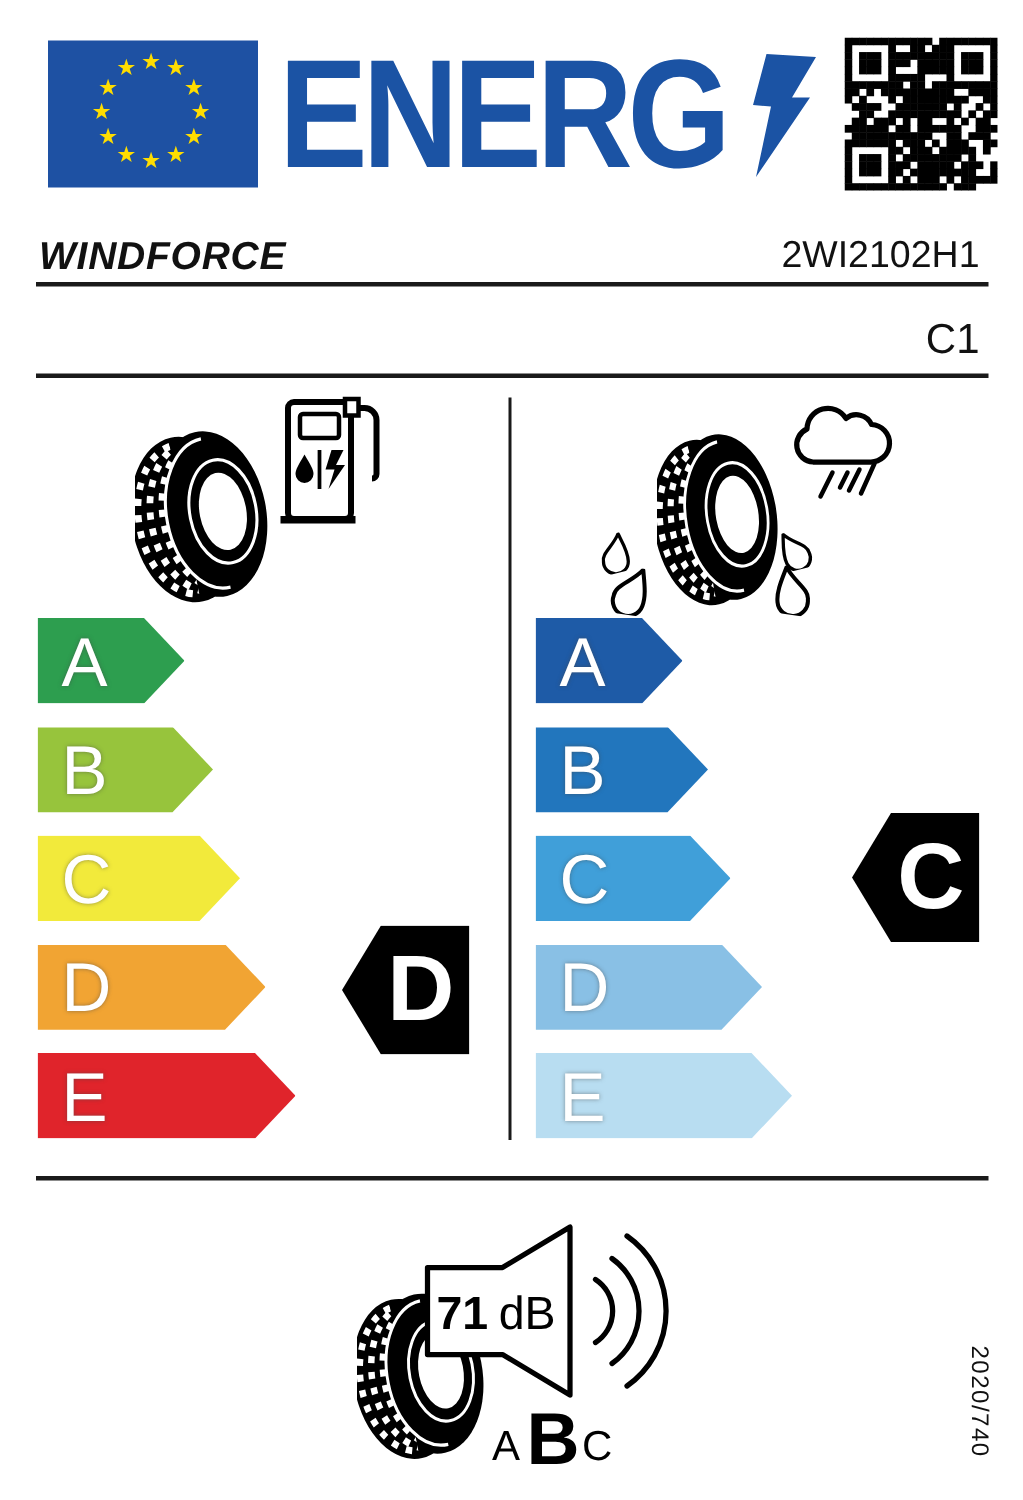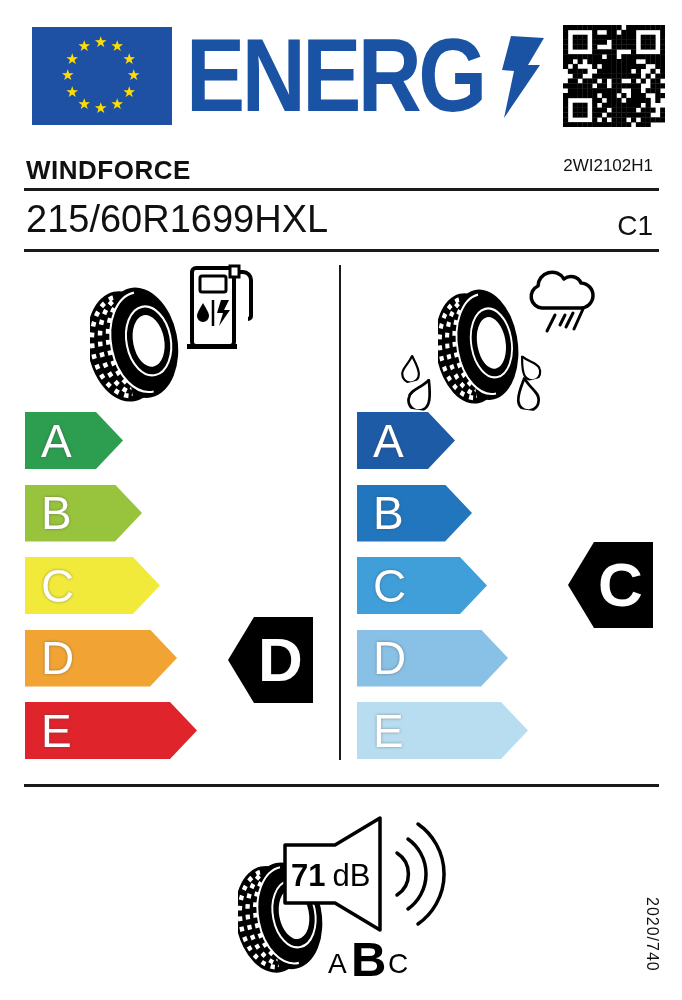--- a/index.html
+++ b/index.html
@@ -9,22 +9,22 @@
 
   
   .eu-flag{position:absolute;left:32px;top:27px;width:140px;height:98px;}
   .star{position:absolute;font-size:15px;line-height:1;}
   .energ{position:absolute;left:186px;top:24px;font-size:103px;font-weight:bold;
          letter-spacing:-4px;line-height:1.0;transform:scaleX(.86);transform-origin:0 0;}
   .bolt{position:absolute;left:498px;top:36px;}
   .qr{position:absolute;left:563px;top:25px;}
 
   
-  .brand{position:absolute;left:26px;top:155px;font-size:26px;font-weight:bold;letter-spacing:.5px;}
-  .model{position:absolute;right:29px;top:156px;font-size:17px;}
+  .brand{position:absolute;left:26px;top:155px;font-size:26px;font-weight:bold;letter-spacing:.5px;font-style:italic;}
+  .model{position:absolute;right:29px;top:156px;font-size:25px;}
   .size{position:absolute;left:26px;top:198px;font-size:38px;}
   .tclass{position:absolute;right:29px;top:210px;font-size:28px;}
   .hline{position:absolute;left:24px;width:635px;height:3px;background:#1a1a1a;}
   .vline{position:absolute;left:339px;top:265px;width:2px;height:495px;background:#1a1a1a;}
 
   
   .scale-col{position:absolute;}
   .arrow{height:57px;margin-bottom:15.5px;display:flex;align-items:center;
          clip-path:polygon(0 0,calc(100% - 27px) 0,100% 50%,calc(100% - 27px) 100%,0 100%);}
   .arrow .letter{color:#fff;font-size:46px;line-height:1;padding-left:16px;font-weight:400;
@@ -396,21 +396,20 @@
       <rect x="58.29" y="97.14" width="5.16" height="5.16" fill="#000"></rect>
       <rect x="63.14" y="97.14" width="5.16" height="5.16" fill="#000"></rect>
       <rect x="72.86" y="97.14" width="5.16" height="5.16" fill="#000"></rect>
       <rect x="77.71" y="97.14" width="5.16" height="5.16" fill="#000"></rect>
       <rect x="82.57" y="97.14" width="5.16" height="5.16" fill="#000"></rect>
     </svg>
 
   <div class="brand">WINDFORCE</div>
   <div class="model">2WI2102H1</div>
   <div class="hline" style="top:188px"></div>
-  <div class="size">215/60R1699HXL</div>
   <div class="tclass">C1</div>
   <div class="hline" style="top:249px"></div>
 
   <svg class="abs" style="left:80px;top:258px" width="185" height="152" viewBox="0 0 185 152">
     <use href="#tyre" x="10" y="25" width="90" height="122"></use>
     <g>
       <rect x="107" y="86" width="50" height="5" fill="#000"></rect>
       <rect x="112" y="10" width="42" height="78" rx="4" fill="#fff" stroke="#000" stroke-width="4"></rect>
       <rect x="120" y="18" width="26" height="16" rx="2" fill="#fff" stroke="#000" stroke-width="3"></rect>
       <path d="M123,45 c-4,7 -6,10 -6,13 a6,6 0 0 0 12,0 c0,-3 -2,-6 -6,-13 z" fill="#000"></path>

